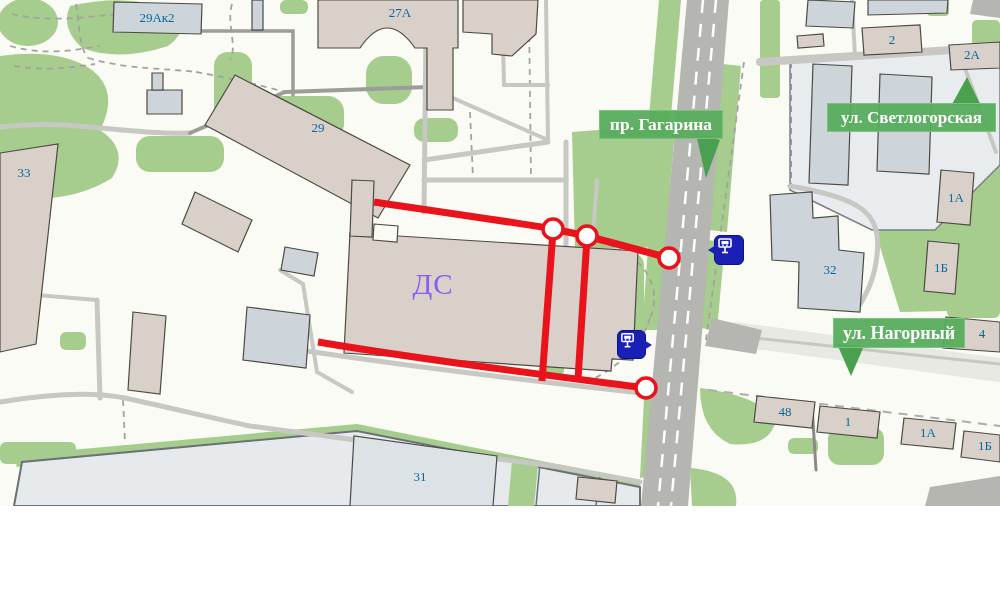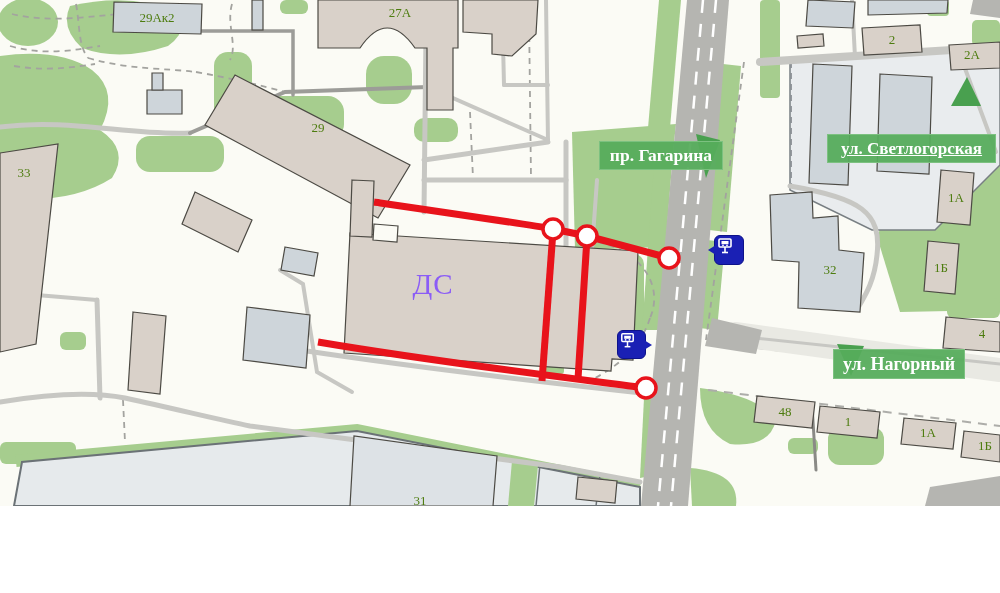--- a/index.html
+++ b/index.html
@@ -3,23 +3,23 @@
 <meta charset="utf-8">
 <style>
   html,body{margin:0;padding:0;background:#ffffff;}
   .stage{position:relative;width:1000px;height:593px;overflow:hidden;background:#ffffff;
          font-family:"Liberation Serif",serif;}
   .map{position:absolute;left:0;top:0;width:1000px;height:506px;background:#fbfbf5;}
   .map svg{position:absolute;left:0;top:0;}
   
   .slabel{position:absolute;display:flex;align-items:center;justify-content:center;
           background:rgba(86,172,91,0.94);border:1px solid #7cc180;color:#ffffff;
-          font-weight:bold;font-family:"Liberation Serif",serif;white-space:nowrap;margin-top:31px;}
-  
-  .blabel{position:absolute;transform:translate(-50%,-50%);font-size:13px;color:#4d7c0f;
+          font-weight:bold;font-family:"Liberation Serif",serif;white-space:nowrap;}
+  
+  .blabel{position:absolute;transform:translate(-50%,-50%);font-size:13px;color:#0369a1;
           font-family:"Liberation Serif",serif;white-space:nowrap;}
   .dctitle{position:absolute;transform:translate(-50%,-50%);font-size:29px;color:#8b5cf6;
            font-family:"Liberation Serif",serif;white-space:nowrap;letter-spacing:1px;}
   
   .busicon{position:absolute;background:#1a20b4;border-radius:6px;border:1px solid #0d128a;
            display:flex;align-items:center;justify-content:center;}
   .busicon .ptr-l{position:absolute;left:-7px;top:9px;width:0;height:0;
         border-top:5px solid transparent;border-bottom:5px solid transparent;border-right:8px solid #1a20b4;}
   .busicon .ptr-r{position:absolute;right:-7px;top:9px;width:0;height:0;
         border-top:5px solid transparent;border-bottom:5px solid transparent;border-left:8px solid #1a20b4;}
@@ -191,30 +191,30 @@
         <g fill="#ffffff" stroke="#e8131b" stroke-width="3.5">
           <circle cx="553" cy="229" r="10"></circle>
           <circle cx="587" cy="236" r="10"></circle>
           <circle cx="669" cy="258" r="10"></circle>
           <circle cx="646" cy="388" r="10"></circle>
         </g>
       </g>
     </svg>
 
     <div class="slabel" style="left:599px;top:110px;width:122px;height:27px;font-size:17.5px;">пр. Гагарина</div>
-    <div class="slabel" style="left:827px;top:103px;width:167px;height:27px;font-size:17px;text-decoration:underline;">ул. Светлогорская</div>
+    <div class="slabel" style="left:827px;top:103px;width:167px;height:27px;font-size:17px;">ул. Светлогорская</div>
     <div class="slabel" style="left:833px;top:318px;width:130px;height:28px;font-size:18px;">ул. Нагорный</div>
 
     <span class="dctitle" style="left:433px;top:284px;">ДС</span>
 
     <span class="blabel" style="left:24px;top:173px;">33</span>
     <span class="blabel" style="left:157px;top:18px;">29Ак2</span>
     <span class="blabel" style="left:400px;top:13px;">27А</span>
     <span class="blabel" style="left:318px;top:128px;">29</span>
-    <span class="blabel" style="left:420px;top:477px;margin-top:24px;">31</span>
+    <span class="blabel" style="left:420px;top:477px;">31</span>
     <span class="blabel" style="left:830px;top:270px;">32</span>
     <span class="blabel" style="left:785px;top:412px;">48</span>
     <span class="blabel" style="left:848px;top:422px;">1</span>
     <span class="blabel" style="left:928px;top:433px;">1А</span>
     <span class="blabel" style="left:985px;top:446px;">1Б</span>
     <span class="blabel" style="left:892px;top:40px;">2</span>
     <span class="blabel" style="left:972px;top:55px;">2А</span>
     <span class="blabel" style="left:956px;top:198px;">1А</span>
     <span class="blabel" style="left:941px;top:268px;">1Б</span>
     <span class="blabel" style="left:982px;top:334px;">4</span>

